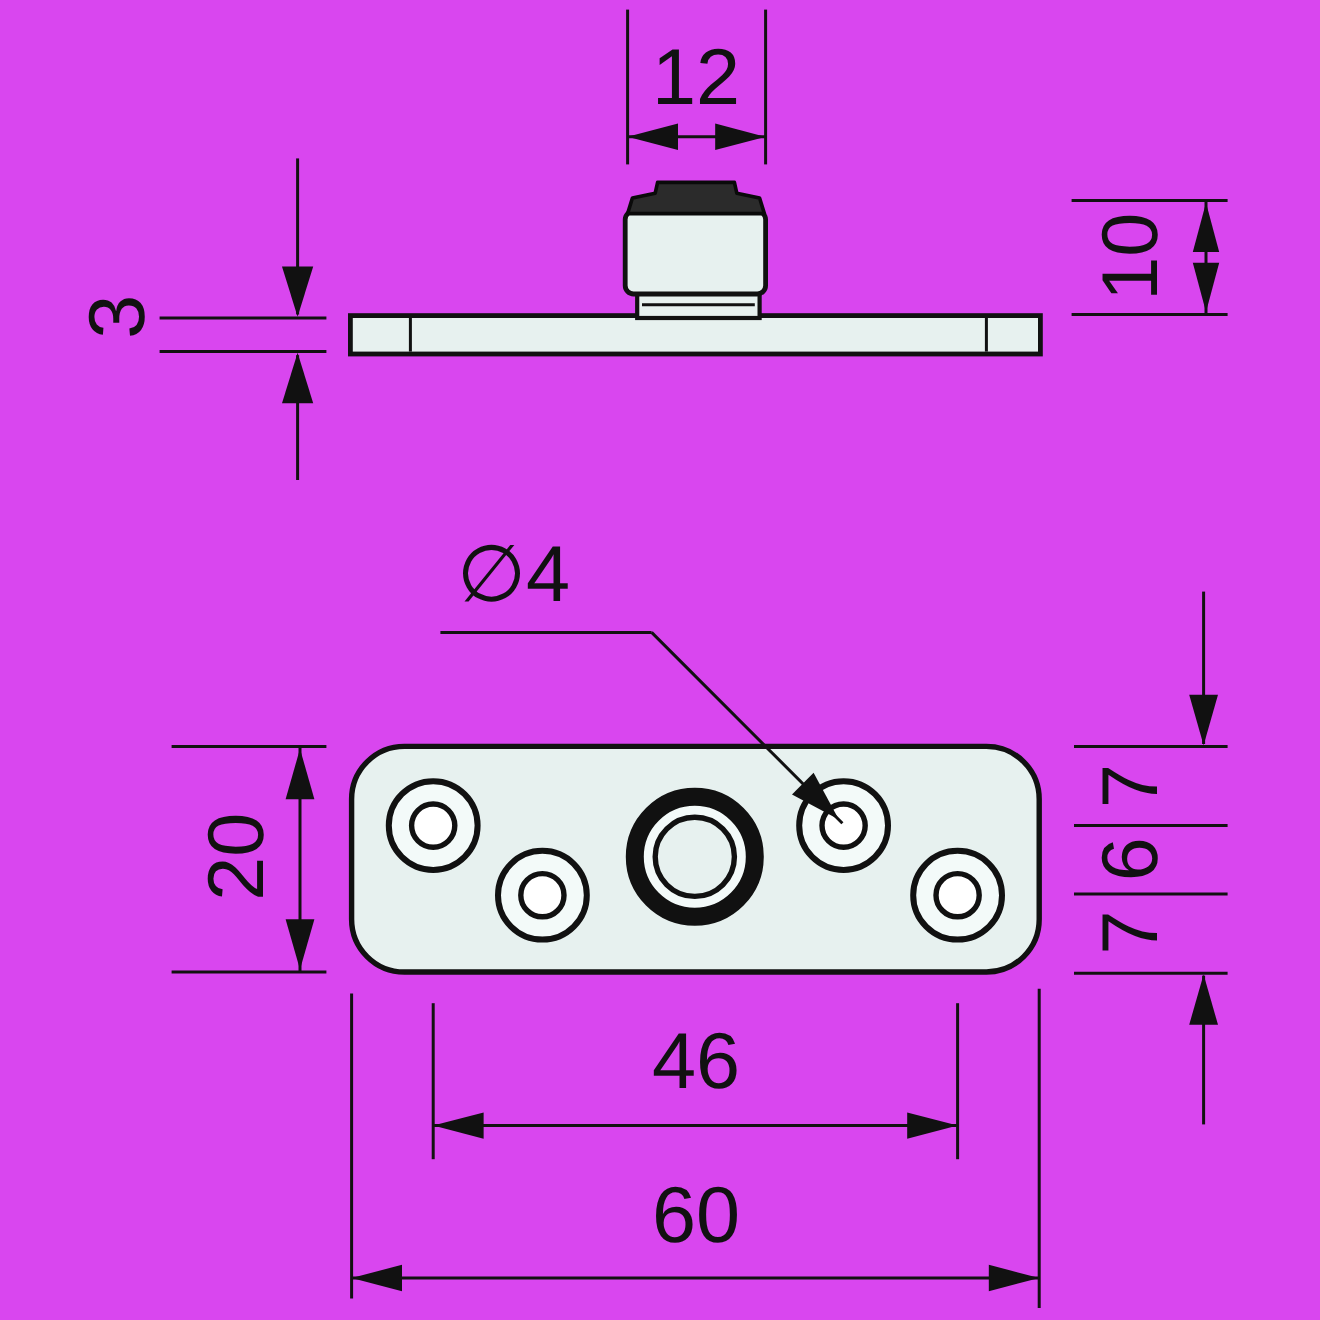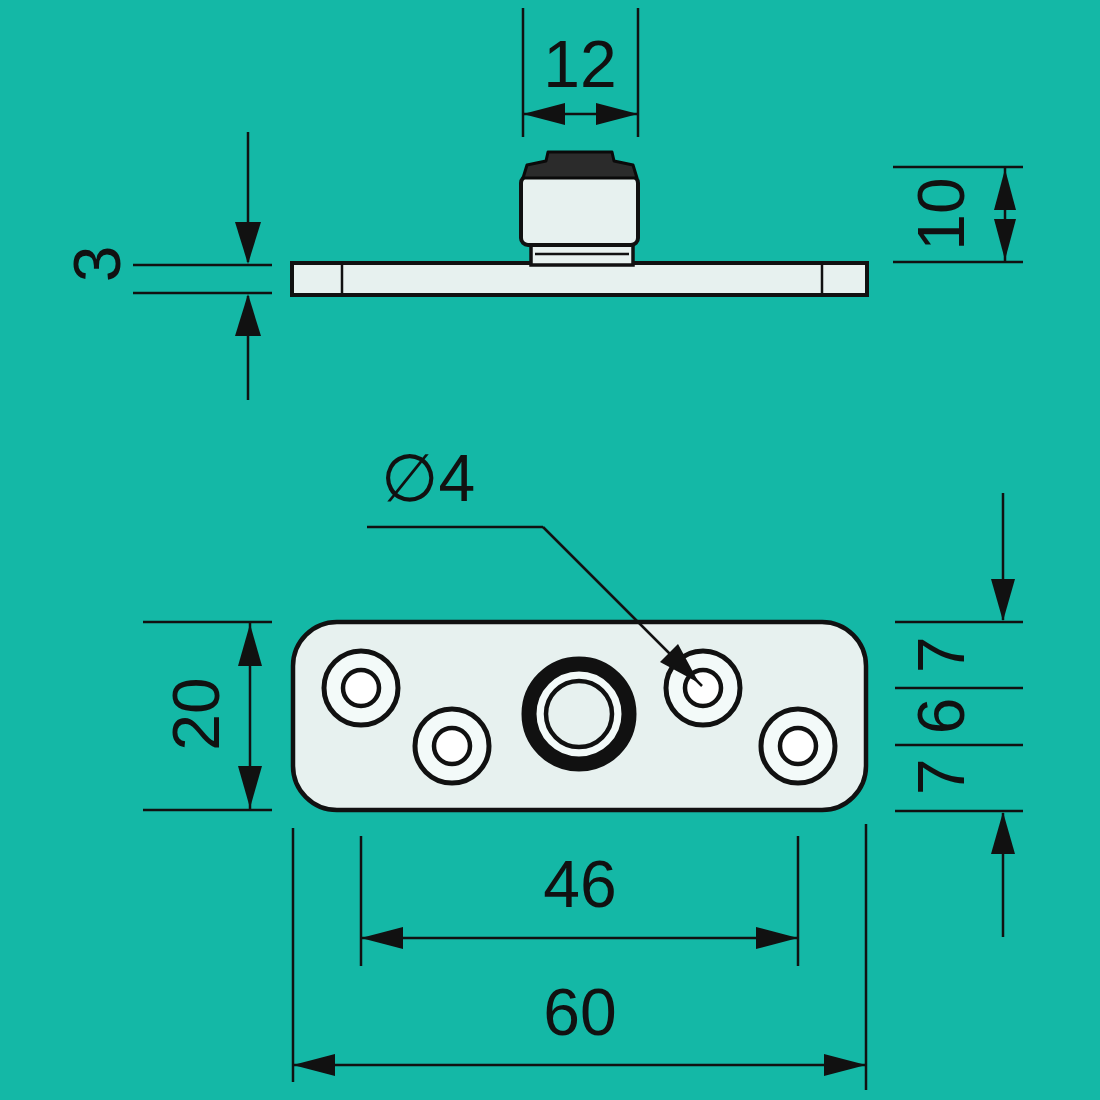--- a/index.html
+++ b/index.html
@@ -1,16 +1,16 @@
 <!DOCTYPE html>
 <html><head>
 <meta charset="utf-8">
 <style>
   html,body{margin:0;padding:0;background:#ffffff;}
-  .stage{width:1100px;height:1100px;background:#14b8a6;position:relative;overflow:hidden;}
+  .stage{width:1100px;height:1100px;background:#d946ef;position:relative;overflow:hidden;}
   svg{display:block;}
   text{font-family:"Liberation Sans","DejaVu Sans",sans-serif;fill:#111111;}
   .dimtext{font-size:66px;}
   .ln{stroke:#111111;stroke-width:2.5;fill:none;}
   .arrow{fill:#111111;stroke:none;}
 </style>
 </head>
 <body>
 
 <div class="stage">

